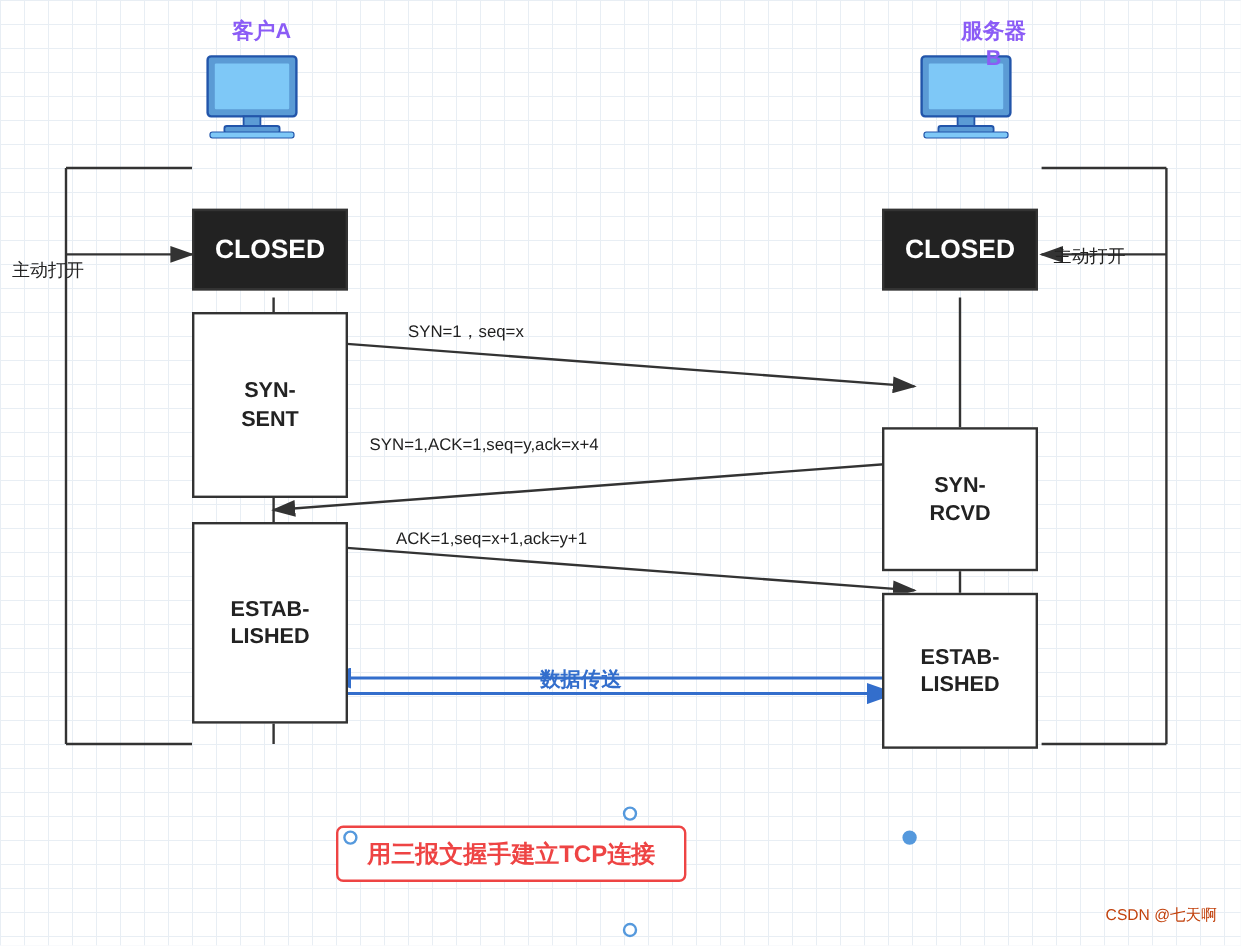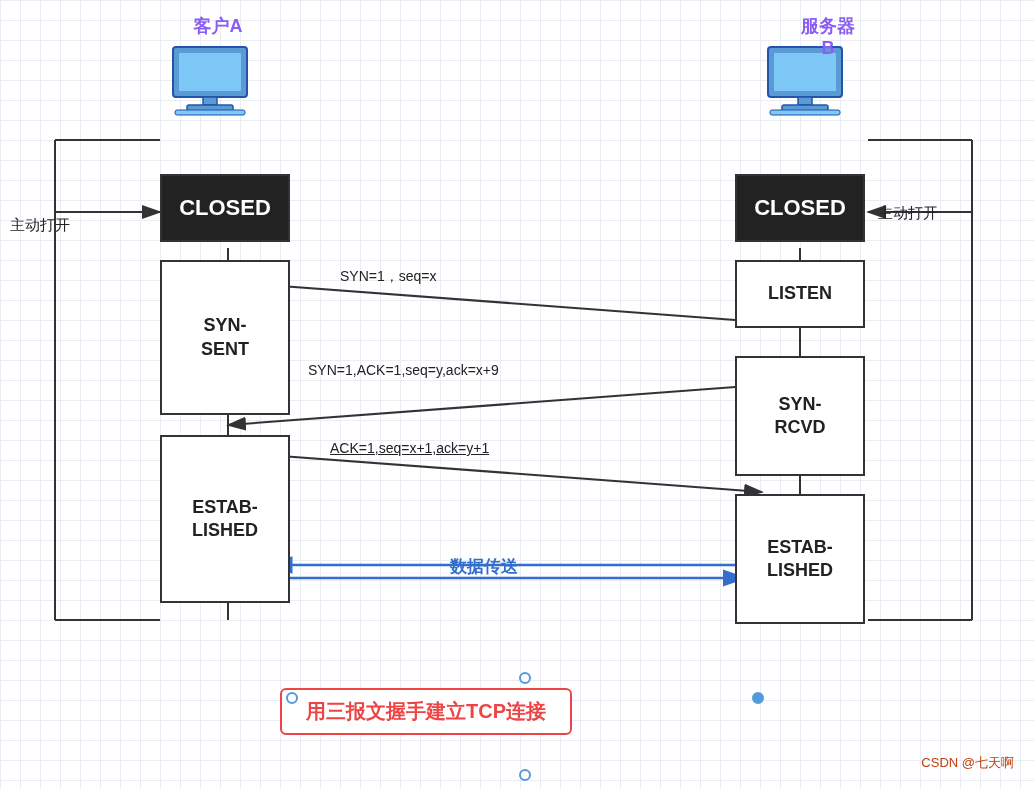--- a/index.html
+++ b/index.html
@@ -192,21 +192,20 @@
 
     <div class="state-box black-bg" style="left:160px; top:174px; width:130px; height:68px; font-size:22px; font-weight:900;">CLOSED</div>
 
     <div class="state-box black-bg" style="left:735px; top:174px; width:130px; height:68px; font-size:22px; font-weight:900;">CLOSED</div>
 
     <div class="state-box" style="left:160px; top:260px; width:130px; height:155px; font-size:18px;">
       <span style="white-space:pre-line;">SYN-
 SENT</span>
     </div>
 
-    <div class="state-box" style="left:735px; top:260px; width:130px; height:68px; font-size:18px;">LISTEN</div>
 
     <div class="state-box" style="left:735px; top:356px; width:130px; height:120px; font-size:18px;">
       <span style="white-space:pre-line;">SYN-
 RCVD</span>
     </div>
 
     <div class="state-box" style="left:160px; top:435px; width:130px; height:168px; font-size:18px;">
       <span style="white-space:pre-line;">ESTAB-
 LISHED</span>
     </div>
@@ -215,23 +214,23 @@
       <span style="white-space:pre-line;">ESTAB-
 LISHED</span>
     </div>
 
     <div class="side-label" style="left:10px; top:216px;">主动打开</div>
 
     <div class="side-label" style="left:878px; top:204px;">主动打开</div>
 
     <div class="msg-label" style="left:340px; top:268px;text-align:right;">SYN=1，seq=x</div>
 
-    <div class="msg-label" style="left:308px; top:362px;">SYN=1,ACK=1,seq=y,ack=x+9</div>
-
-    <div class="msg-label" style="left:330px; top:440px;text-decoration:underline;">ACK=1,seq=x+1,ack=y+1</div>
+    <div class="msg-label" style="left:308px; top:362px;">SYN=1,ACK=1,seq=y,ack=x+4</div>
+
+    <div class="msg-label" style="left:330px; top:440px;">ACK=1,seq=x+1,ack=y+1</div>
 
     <div class="msg-label" style="left:450px; top:555px; font-size:17px; color:#336ecc; font-weight:bold;">数据传送</div>
 
     <div class="caption-box" style="left:280px; top:688px;">
       <span>用三报文握手建立TCP连接</span>
     </div>
 
     <svg style="position:absolute; top:670px; left:260px; width:520px; height:120px; pointer-events:none;">
 
       <circle cx="32" cy="28" r="5" fill="white" stroke="#5599dd" stroke-width="2"></circle>

